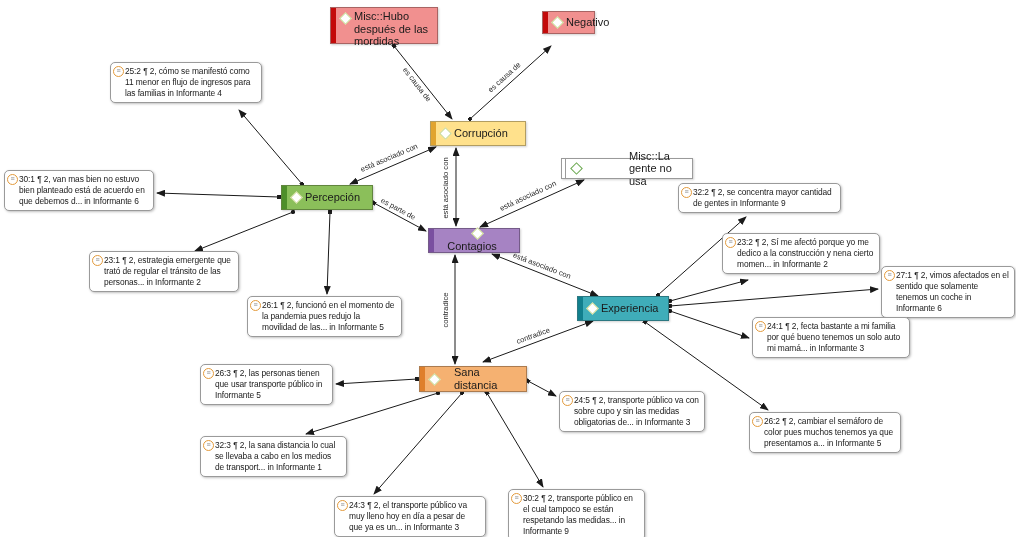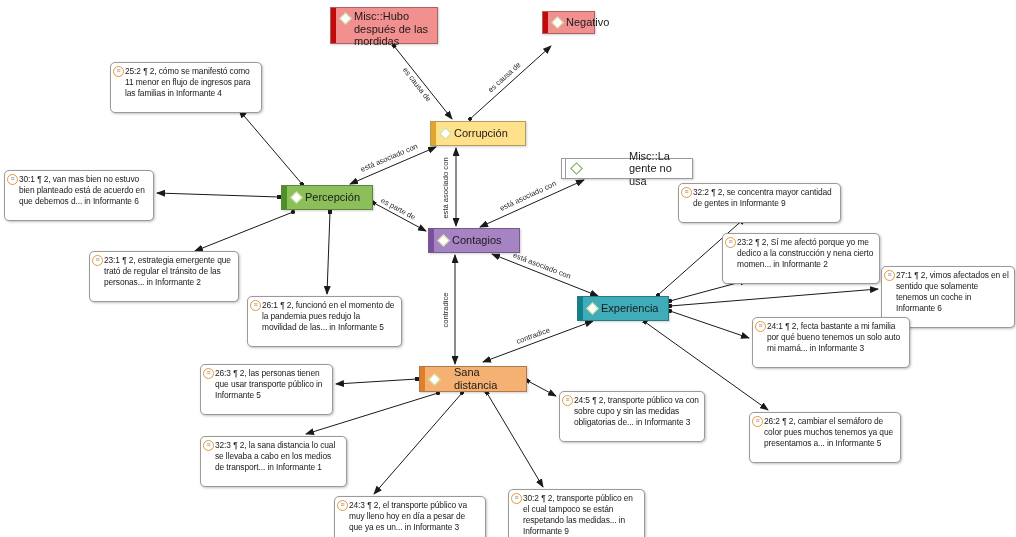--- a/index.html
+++ b/index.html
@@ -12,21 +12,21 @@
   .node{position:absolute;border:1px solid rgba(0,0,0,.30);display:flex;align-items:center;
         box-sizing:border-box;box-shadow:1px 1px 2px rgba(0,0,0,.18);}
   .node .stripe{position:absolute;left:0;top:0;bottom:0;width:5px;}
   .node .diamond{display:inline-block;width:7px;height:7px;background:#fff;
         border:1px solid #c9d890;transform:rotate(45deg);margin:0 4px 0 10px;flex:0 0 auto;}
   .node .nlabel{font-size:11px;color:#1a1a1a;line-height:1.15;padding:2px 4px 2px 0;}
   .node.wrap{align-items:flex-start;}
   .node.wrap .diamond{margin-top:6px;}
 
   .quote{position:absolute;background:#fff;border:1px solid #9a9a9a;border-radius:5px;
-         box-sizing:border-box;box-shadow:1px 1px 2.5px rgba(0,0,0,.25);padding:3px 5px 13px 14px;}
+         box-sizing:border-box;box-shadow:1px 1px 2.5px rgba(0,0,0,.25);padding:3px 5px 3px 14px;}
   .qicon{position:absolute;left:2px;top:3px;width:9px;height:9px;border:1.5px solid #e39a3b;
          border-radius:50%;color:#8a8a8a;font-size:7px;line-height:8px;text-align:center;
          background:#fff;}
   .qtext{font-size:8.4px;color:#1a1a1a;line-height:1.3;letter-spacing:-0.1px;display:block;}
 
   .mlg .stripe{background:#fff;border-right:1px solid #9a9a9a;width:3px;}
   .mlg .diamond{border-color:#6aa84f;}
 </style>
 </head>
 <body>
@@ -99,21 +99,21 @@
     <span class="diamond"></span>
     <span class="nlabel">Corrupción</span>
   </div>
 
   <div class="node" style="left:281px;top:185px;width:92px;height:25px;background:#8bbf5a;">
     <span class="stripe" style="background:#4e8f2a"></span>
     <span class="diamond"></span>
     <span class="nlabel">Percepción</span>
   </div>
 
-  <div class="node" style="left:428px;top:228px;width:92px;height:25px;background:#a683c3;">
+  <div class="node" style="left:428px;top:228px;width:92px;height:25px;background:#a683c3;flex-direction:column;">
     <span class="stripe" style="background:#7a4fa0"></span>
     <span class="diamond"></span>
     <span class="nlabel">Contagios</span>
   </div>
 
   <div class="node mlg" style="left:561px;top:158px;width:132px;height:21px;background:#ffffff;border-color:#9a9a9a;gap:44px;">
     <span class="stripe"></span>
     <span class="diamond"></span>
     <span class="nlabel">Misc::La gente no usa</span>
   </div>

